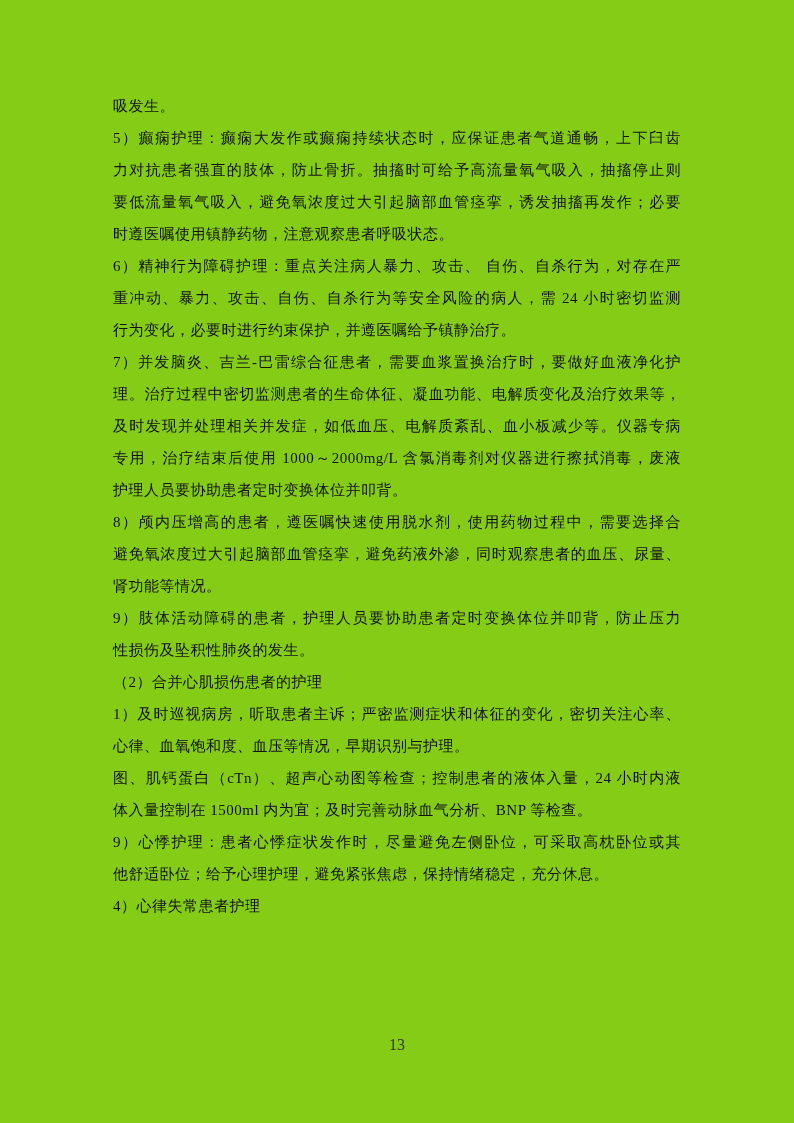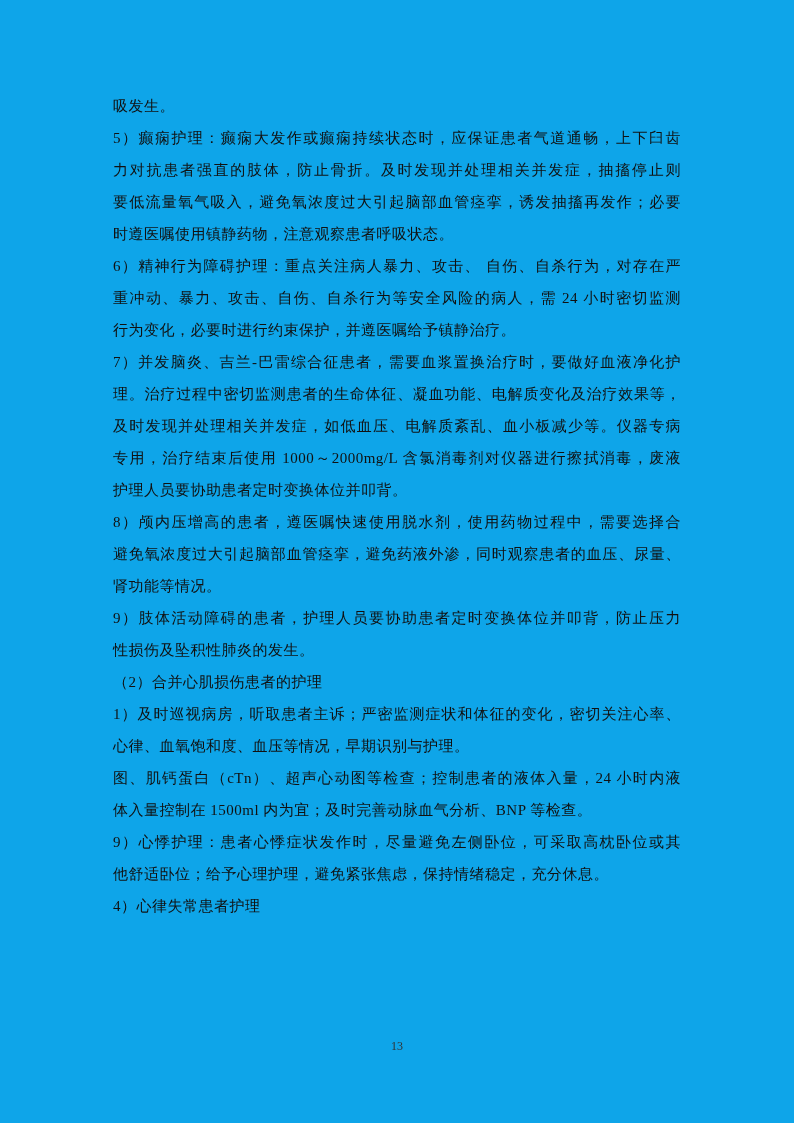--- a/index.html
+++ b/index.html
@@ -4,21 +4,21 @@
 <style>
   html, body {
     margin: 0;
     padding: 0;
     background: #ffffff;
   }
   .page {
     position: relative;
     width: 794px;
     height: 1123px;
-    background: #0ea5e9;
+    background: #84cc16;
     overflow: hidden;
     font-family: "Liberation Serif", "DejaVu Serif", serif;
     color: #111111;
   }
   .content {
     position: absolute;
     left: 113px;
     top: 90px;
     width: 568px;
   }
@@ -36,32 +36,32 @@
     text-justify: inter-character;
   }
   .footer {
     position: absolute;
     left: 0;
     right: 0;
     top: 1036px;
     text-align: center;
   }
   .pagenum {
-    font-size: 12px;
+    font-size: 16px;
     color: #333333;
   }
 </style>
 </head>
 <body>
 
 <div class="page">
   <div class="content" id="document-body">
       <div class="line">吸发生。</div>
       <div class="line fill">5）癫痫护理：癫痫大发作或癫痫持续状态时，应保证患者气道通畅，上下臼齿</div>
-      <div class="line fill">力对抗患者强直的肢体，防止骨折。及时发现并处理相关并发症，抽搐停止则</div>
+      <div class="line fill">力对抗患者强直的肢体，防止骨折。抽搐时可给予高流量氧气吸入，抽搐停止则</div>
       <div class="line fill">要低流量氧气吸入，避免氧浓度过大引起脑部血管痉挛，诱发抽搐再发作；必要</div>
       <div class="line">时遵医嘱使用镇静药物，注意观察患者呼吸状态。</div>
       <div class="line fill">6）精神行为障碍护理：重点关注病人暴力、攻击、 自伤、自杀行为，对存在严</div>
       <div class="line fill">重冲动、暴力、攻击、自伤、自杀行为等安全风险的病人，需 24 小时密切监测</div>
       <div class="line">行为变化，必要时进行约束保护，并遵医嘱给予镇静治疗。</div>
       <div class="line fill">7）并发脑炎、吉兰-巴雷综合征患者，需要血浆置换治疗时，要做好血液净化护</div>
       <div class="line fill">理。治疗过程中密切监测患者的生命体征、凝血功能、电解质变化及治疗效果等，</div>
       <div class="line fill">及时发现并处理相关并发症，如低血压、电解质紊乱、血小板减少等。仪器专病</div>
       <div class="line fill">专用，治疗结束后使用 1000～2000mg/L 含氯消毒剂对仪器进行擦拭消毒，废液</div>
       <div class="line">护理人员要协助患者定时变换体位并叩背。</div>

